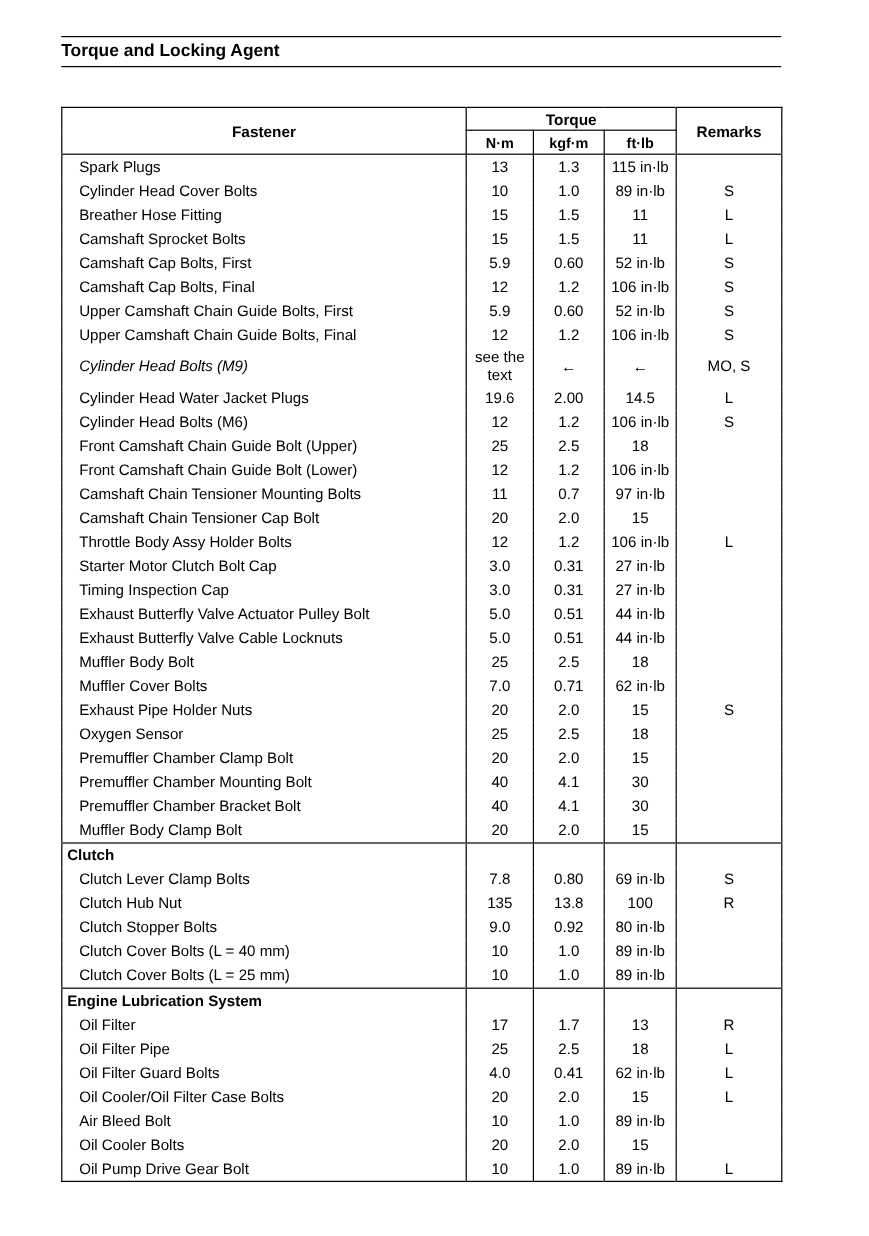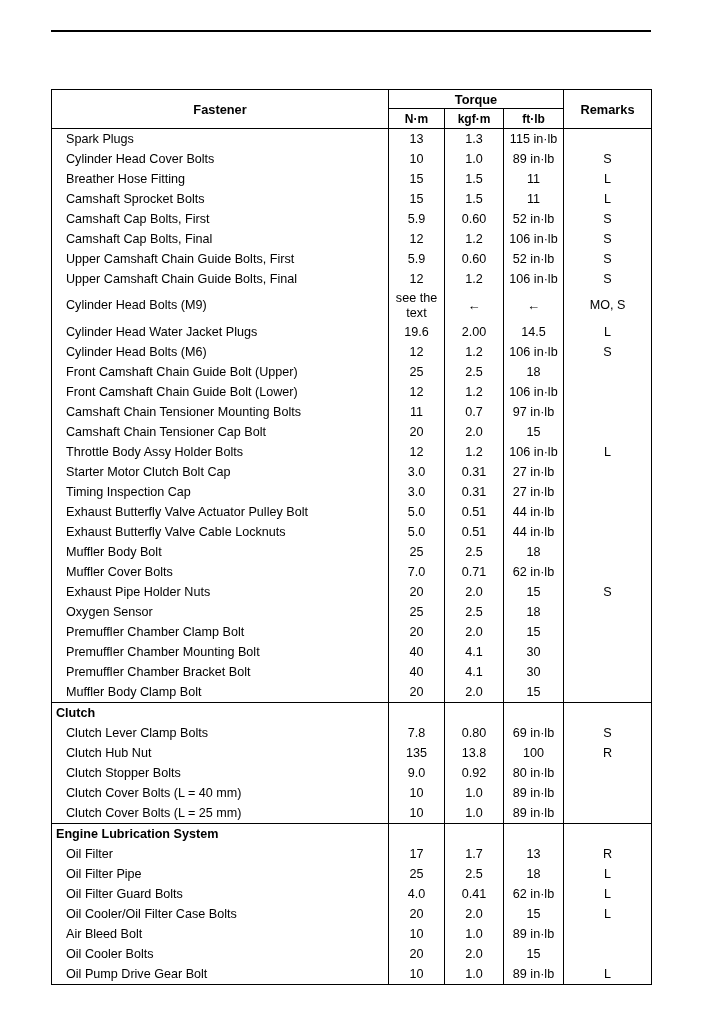--- a/index.html
+++ b/index.html
@@ -124,21 +124,21 @@
     white-space: nowrap;
   }
   td.num.ftlb { border-right: 1.3px solid #000; }
   td.remarks {
     text-align: center;
     white-space: nowrap;
   }
 
   tr.data-row td { height: 20px; }
   tr.data-row.tall td { height: 33px; line-height: 15px; }
-  tr.data-row.tall td.fastener { vertical-align: middle; }
+  tr.data-row.tall td.fastener { vertical-align: middle; font-style: italic; }
 
   
   tr.section-row td {
     height: 20px;
     border-top: 1.5px solid #000;
   }
   tr.section-row td.fastener {
     font-weight: bold;
     padding-left: 4px;
   }
@@ -146,20 +146,21 @@
   .stacked { display: block; text-align: center; }
   .arrow { font-size: 13px; }
 </style>
 </head>
 <body>
 
 <div class="page">
 
   <div class="page-header">
     <div class="rule rule-top"></div>
+    <h2 class="section-title">Torque and Locking Agent</h2>
     <div class="rule rule-bottom"></div>
   </div>
 
   <table class="torque-table">
     <colgroup>
       <col class="c-fastener">
       <col class="c-nm">
       <col class="c-kgf">
       <col class="c-ftlb">
       <col class="c-remarks">

